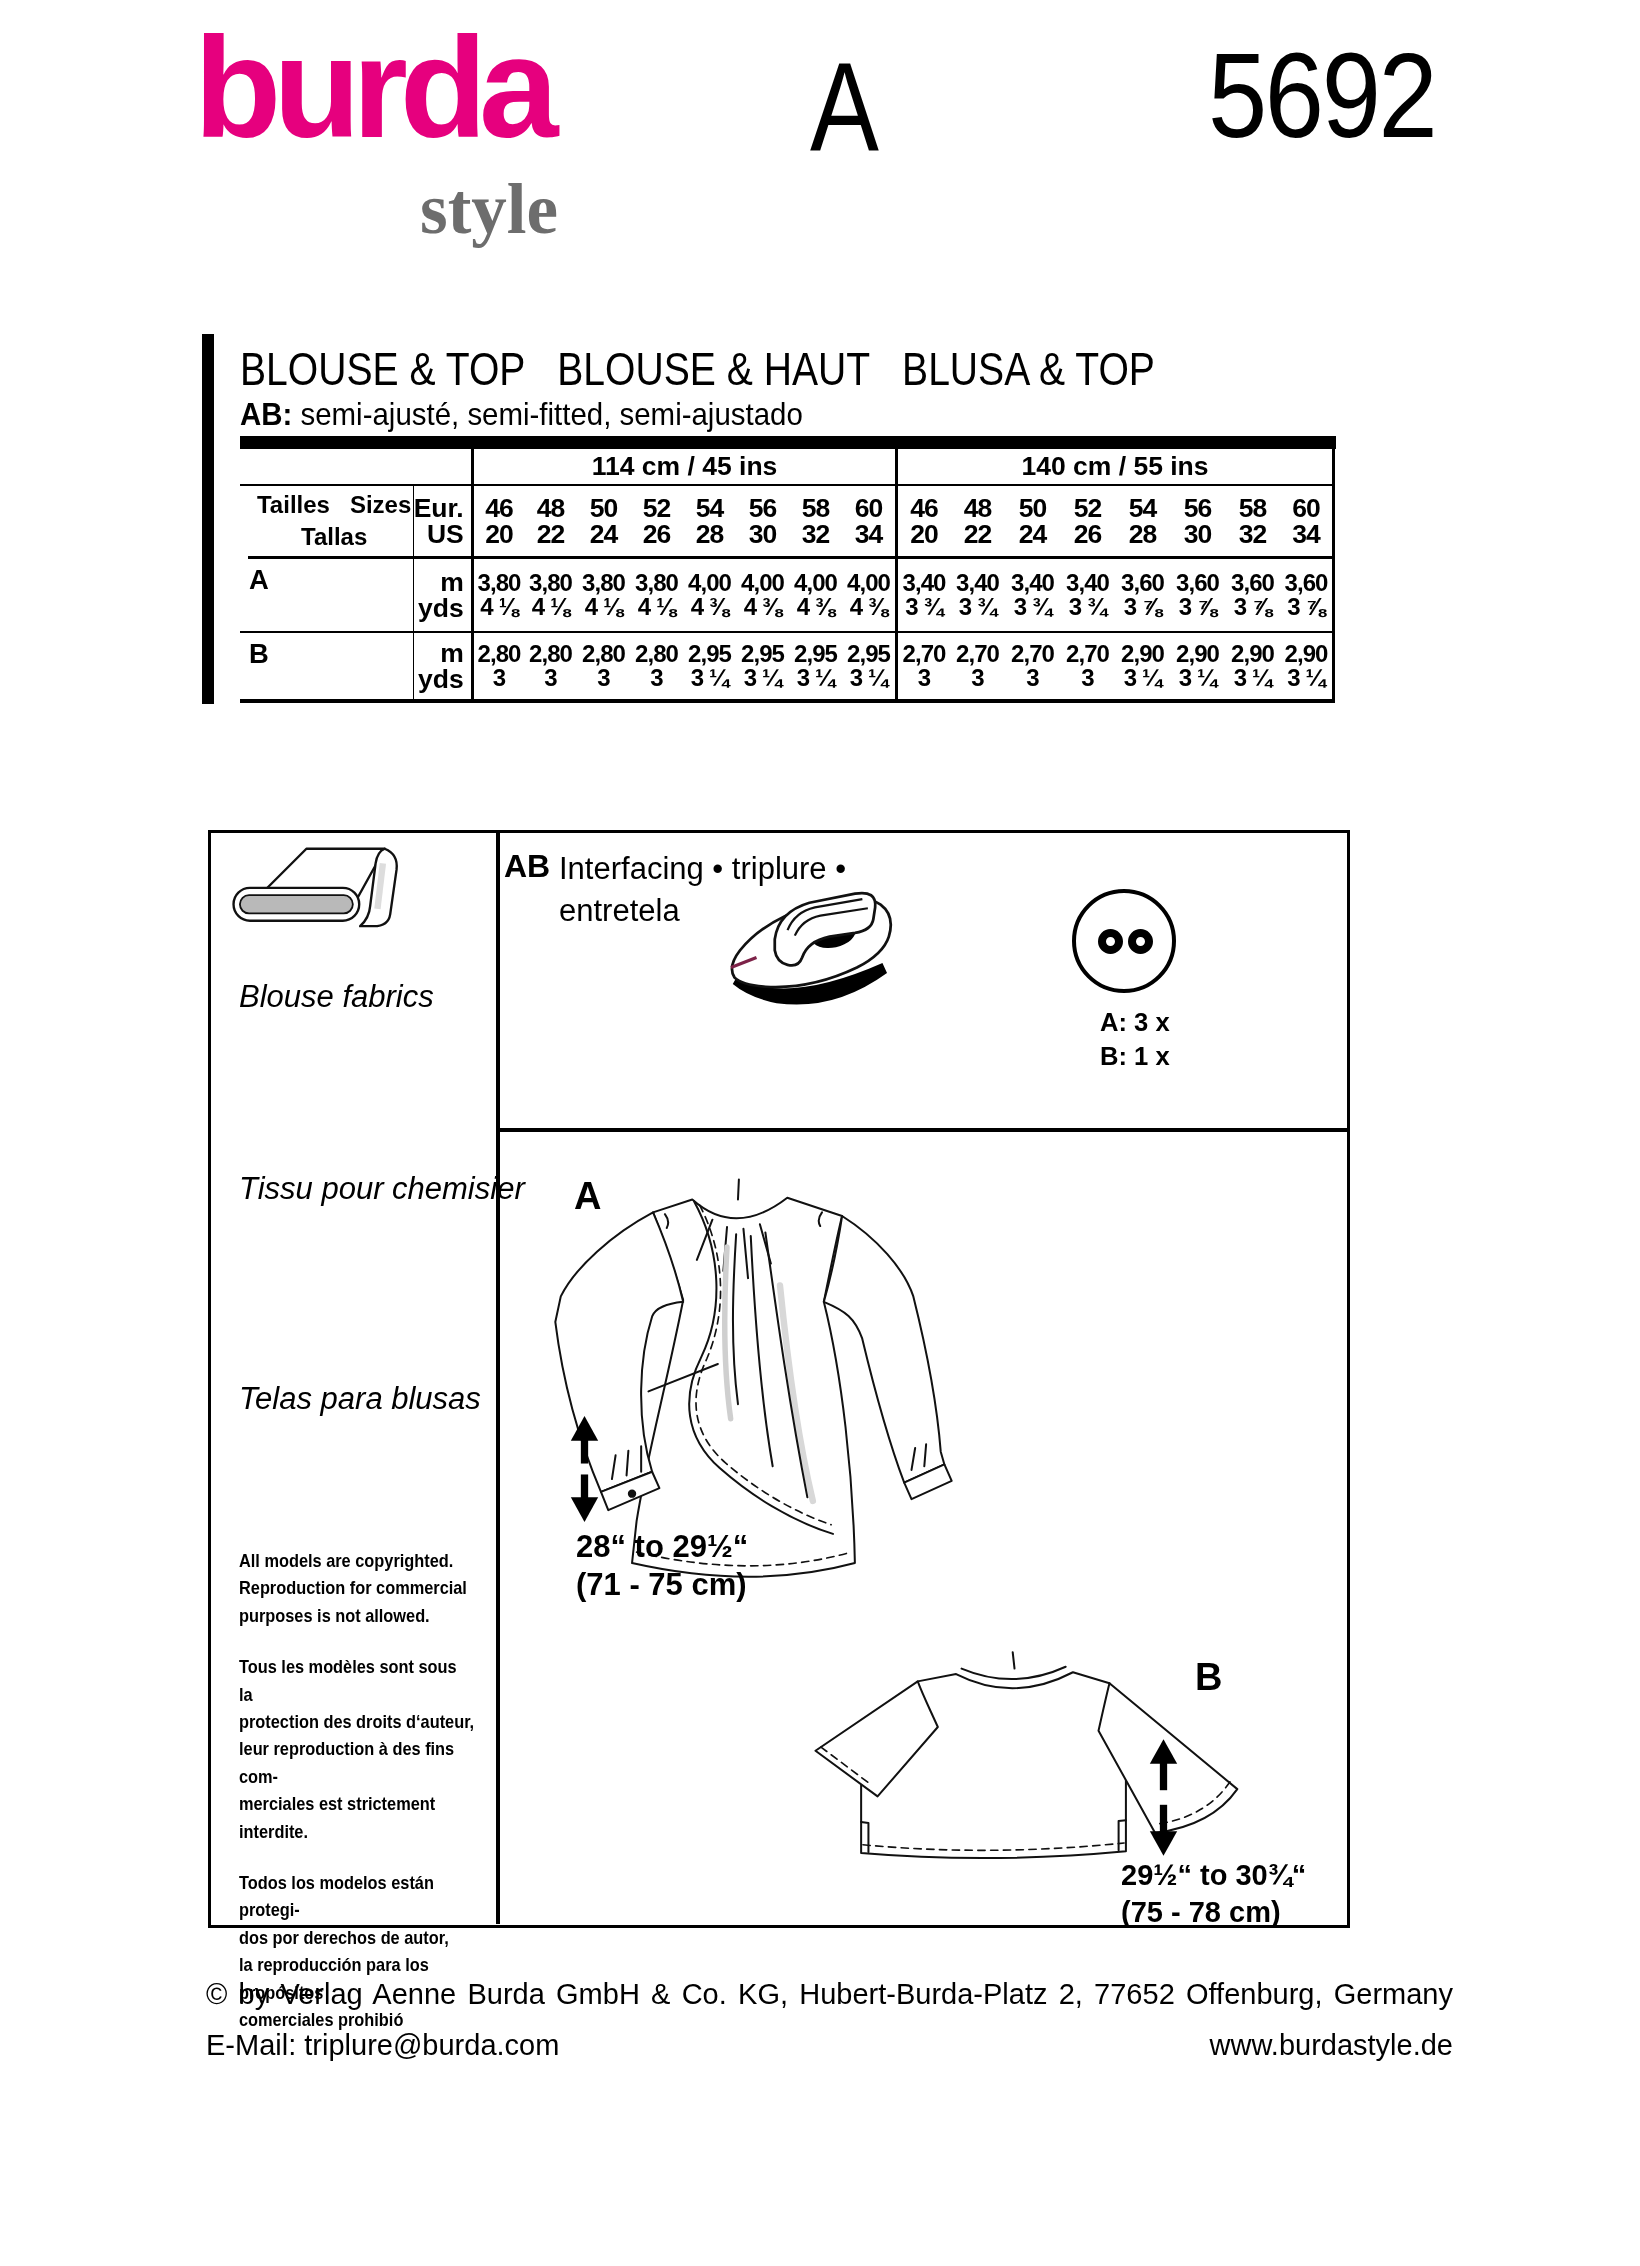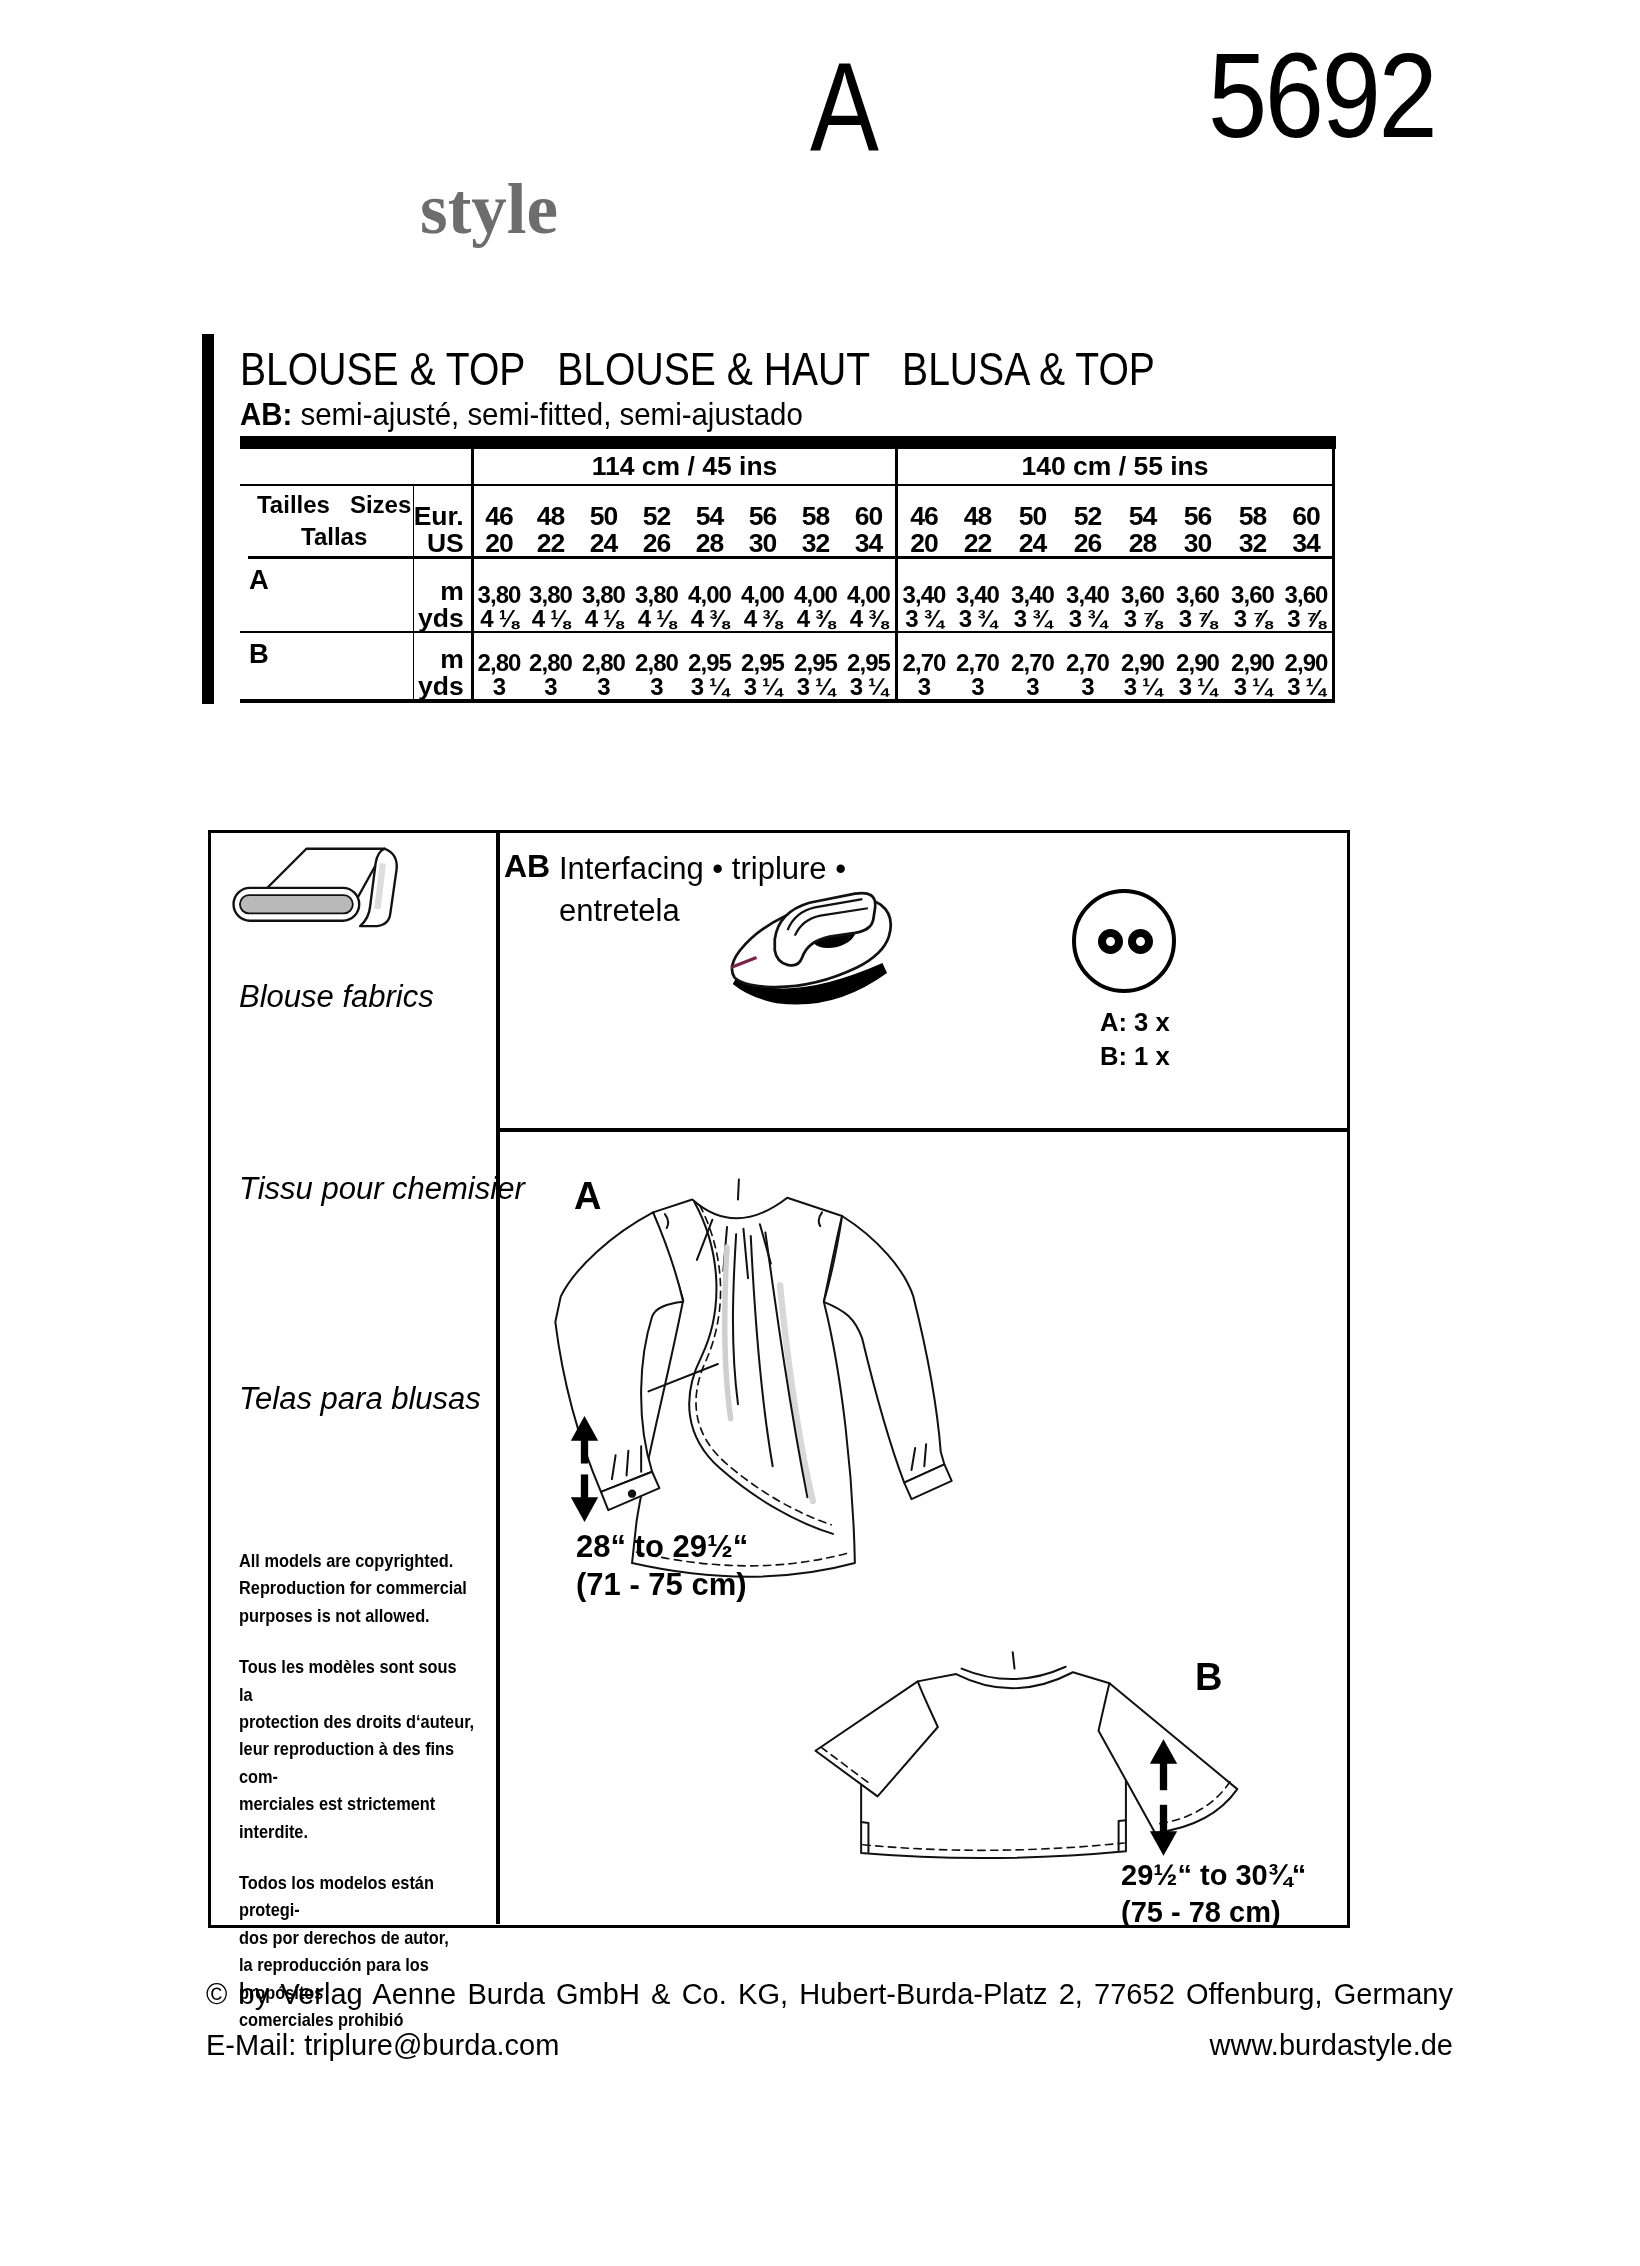--- a/index.html
+++ b/index.html
@@ -20,21 +20,21 @@
   
   .title-bar{left:202px;top:334px;width:12px;height:370px;background:#000;}
   .main-title{left:240px;top:345px;font-size:46px;font-weight:400;line-height:1.05;}
   .sub-title{left:240px;top:398px;font-size:32px;line-height:1.05;}
 
   
   .tbar{left:240px;top:436px;width:1096px;height:12.8px;background:#000;}
   .t{left:240px;top:449px;width:1096px;display:grid;
      grid-template-columns:173px 58px repeat(8,53px) repeat(8,55px);
      grid-template-rows:37px 73px 74px 70px;font-weight:700;line-height:1;}
-  .c{display:flex;flex-direction:column;justify-content:flex-end;align-items:center;font-size:24px;letter-spacing:-0.9px;}
+  .c{display:flex;flex-direction:column;justify-content:center;align-items:center;font-size:24px;letter-spacing:-0.9px;}
   .hd{justify-content:center;font-size:26.5px;letter-spacing:0;}
   .sz{font-size:26.5px;}
   .s2{grid-column:span 2;}
   .s8{grid-column:span 8;}
   .bL{border-left:3.7px solid #000;}
   .bLt{border-left:1.8px solid #000;}
   .bR{border-right:3.7px solid #000;}
   .bB3{border-bottom:2.7px solid #000;}
   .bB4{border-bottom:3.7px solid #000;}
   .bB5{border-bottom:4.6px solid #000;}
@@ -63,20 +63,21 @@
 
   
   .footer1{left:206px;top:1977px;width:1247px;font-size:29px;text-align:justify;text-align-last:justify;line-height:1.2;}
   .footer2{left:206px;top:2028px;width:1247px;display:flex;justify-content:space-between;font-size:29px;line-height:1.2;}
 </style>
 </head>
 <body>
 
 <div class="page">
 
+  <div class="abs logo-burda" style="color:#e6007e;">burda</div>
   <div class="abs logo-style" style="color:#6d6d6d;">style</div>
   <div class="abs view-letter">A</div>
   <div class="abs pattern-number">5692</div>
 
   <div class="abs title-bar"></div>
   <div class="abs main-title"><span class="cond">BLOUSE &amp; TOP   BLOUSE &amp; HAUT   BLUSA &amp; TOP</span></div>
   <div class="abs sub-title"><span class="cond92"><span class="b">AB:</span><span> semi-ajusté, semi-fitted, semi-ajustado</span></span></div>
 
   <div class="abs tbar"></div>
   <div class="abs t">

